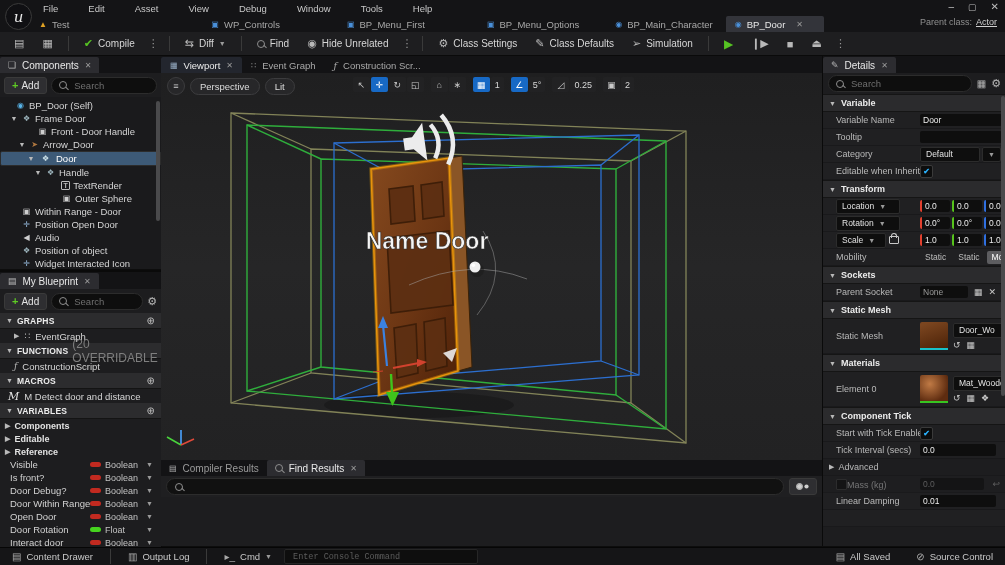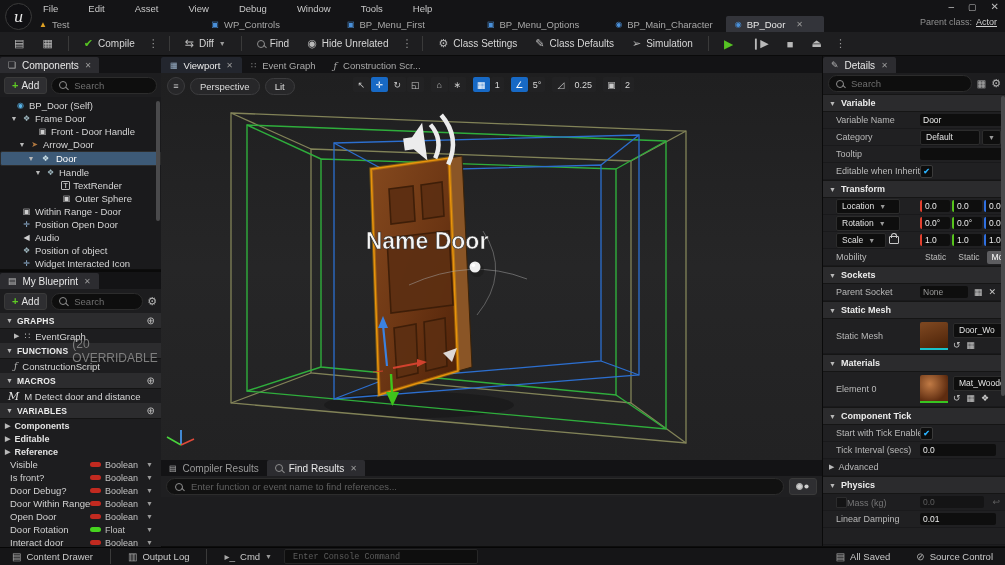--- a/index.html
+++ b/index.html
@@ -593,21 +593,20 @@
       </div>
       <div class="ptab">
         <span class="mag"></span>
         <span>Find Results</span>
         <span class="close">✕</span>
       </div>
     </div>
     <div id="findbar" class="abs">
       <div id="findinput">
         <span class="mag"></span>
-        <input placeholder="Enter function or event name to find references..." style="">
       </div>
       <span id="binocbtn">
           <span class="binoc"></span>
         </span>
     </div>
     <div id="centerfill" class="abs"></div>
   </div>
 
   <div id="details" class="abs">
     <div class="ptabbar">
@@ -630,33 +629,33 @@
       <span class="exp">▼</span>
       <span class="t">Variable</span>
     </div>
     <div class="drow">
       <span class="dl">Variable Name</span>
       <div class="dc">
           <span class="tfield w">Door</span>
         </div>
     </div>
     <div class="drow">
+      <span class="dl">Tooltip</span>
+      <div class="dc">
+          <span class="tfield w"></span>
+        </div>
+    </div>
+    <div class="drow">
       <span class="dl">Category</span>
       <div class="dc">
         <span class="sel" style="width:48px;">Default</span>
         <span class="sel">
             <span class="chev">▼</span>
           </span>
       </div>
-    </div>
-    <div class="drow">
-      <span class="dl">Tooltip</span>
-      <div class="dc">
-          <span class="tfield w"></span>
-        </div>
     </div>
     <div class="drow">
       <span class="dl">Editable when Inherited</span>
       <div class="dc">
           <span class="cb">
             <span>✔</span>
           </span>
         </div>
     </div>
 
@@ -787,24 +786,20 @@
           <span class="tfield" style="width:70px;">0.0</span>
         </div>
     </div>
     <div class="drow" style="background:#1d1d1f;">
       <span class="dl" style="padding-left:6px;display:flex;gap:4px;align-items:center;">
           <span class="exp">▶</span>
           <span>Advanced</span>
         </span>
     </div>
 
-    <div class="sh">
-      <span class="exp">▼</span>
-      <span class="t">Physics</span>
-    </div>
     <div class="drow" style="opacity:.55;">
       <span class="dl" style="display:flex;gap:0;align-items:flex-end;">
           <span class="acb"></span>
           <span>Mass (kg)</span>
         </span>
       <div class="dc">
         <span class="tfield" style="width:58px;color:#8f8f8f;">0.0</span>
         <span class="reset">↩</span>
       </div>
     </div>

